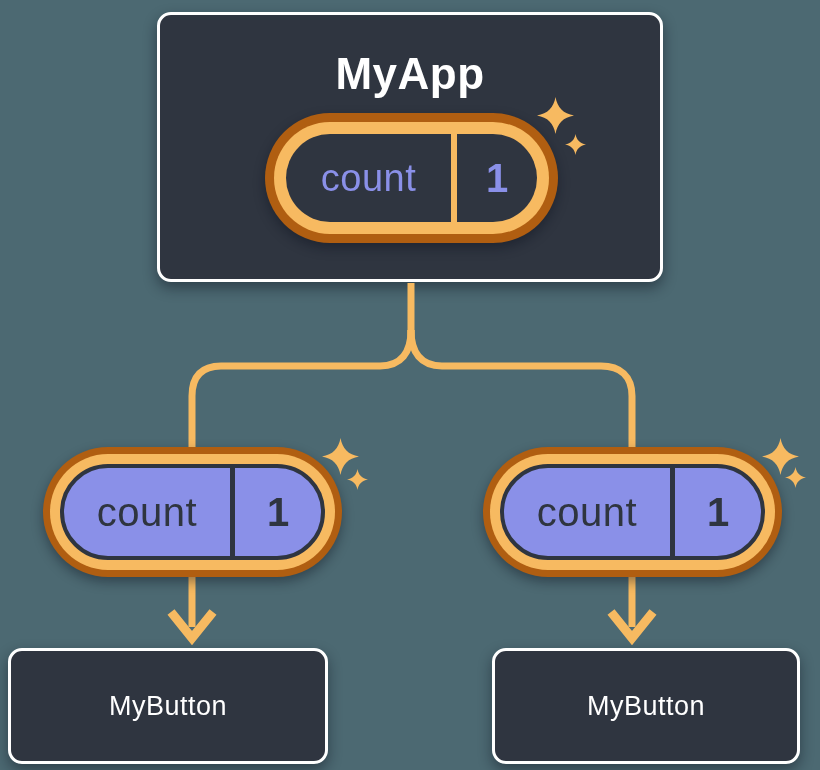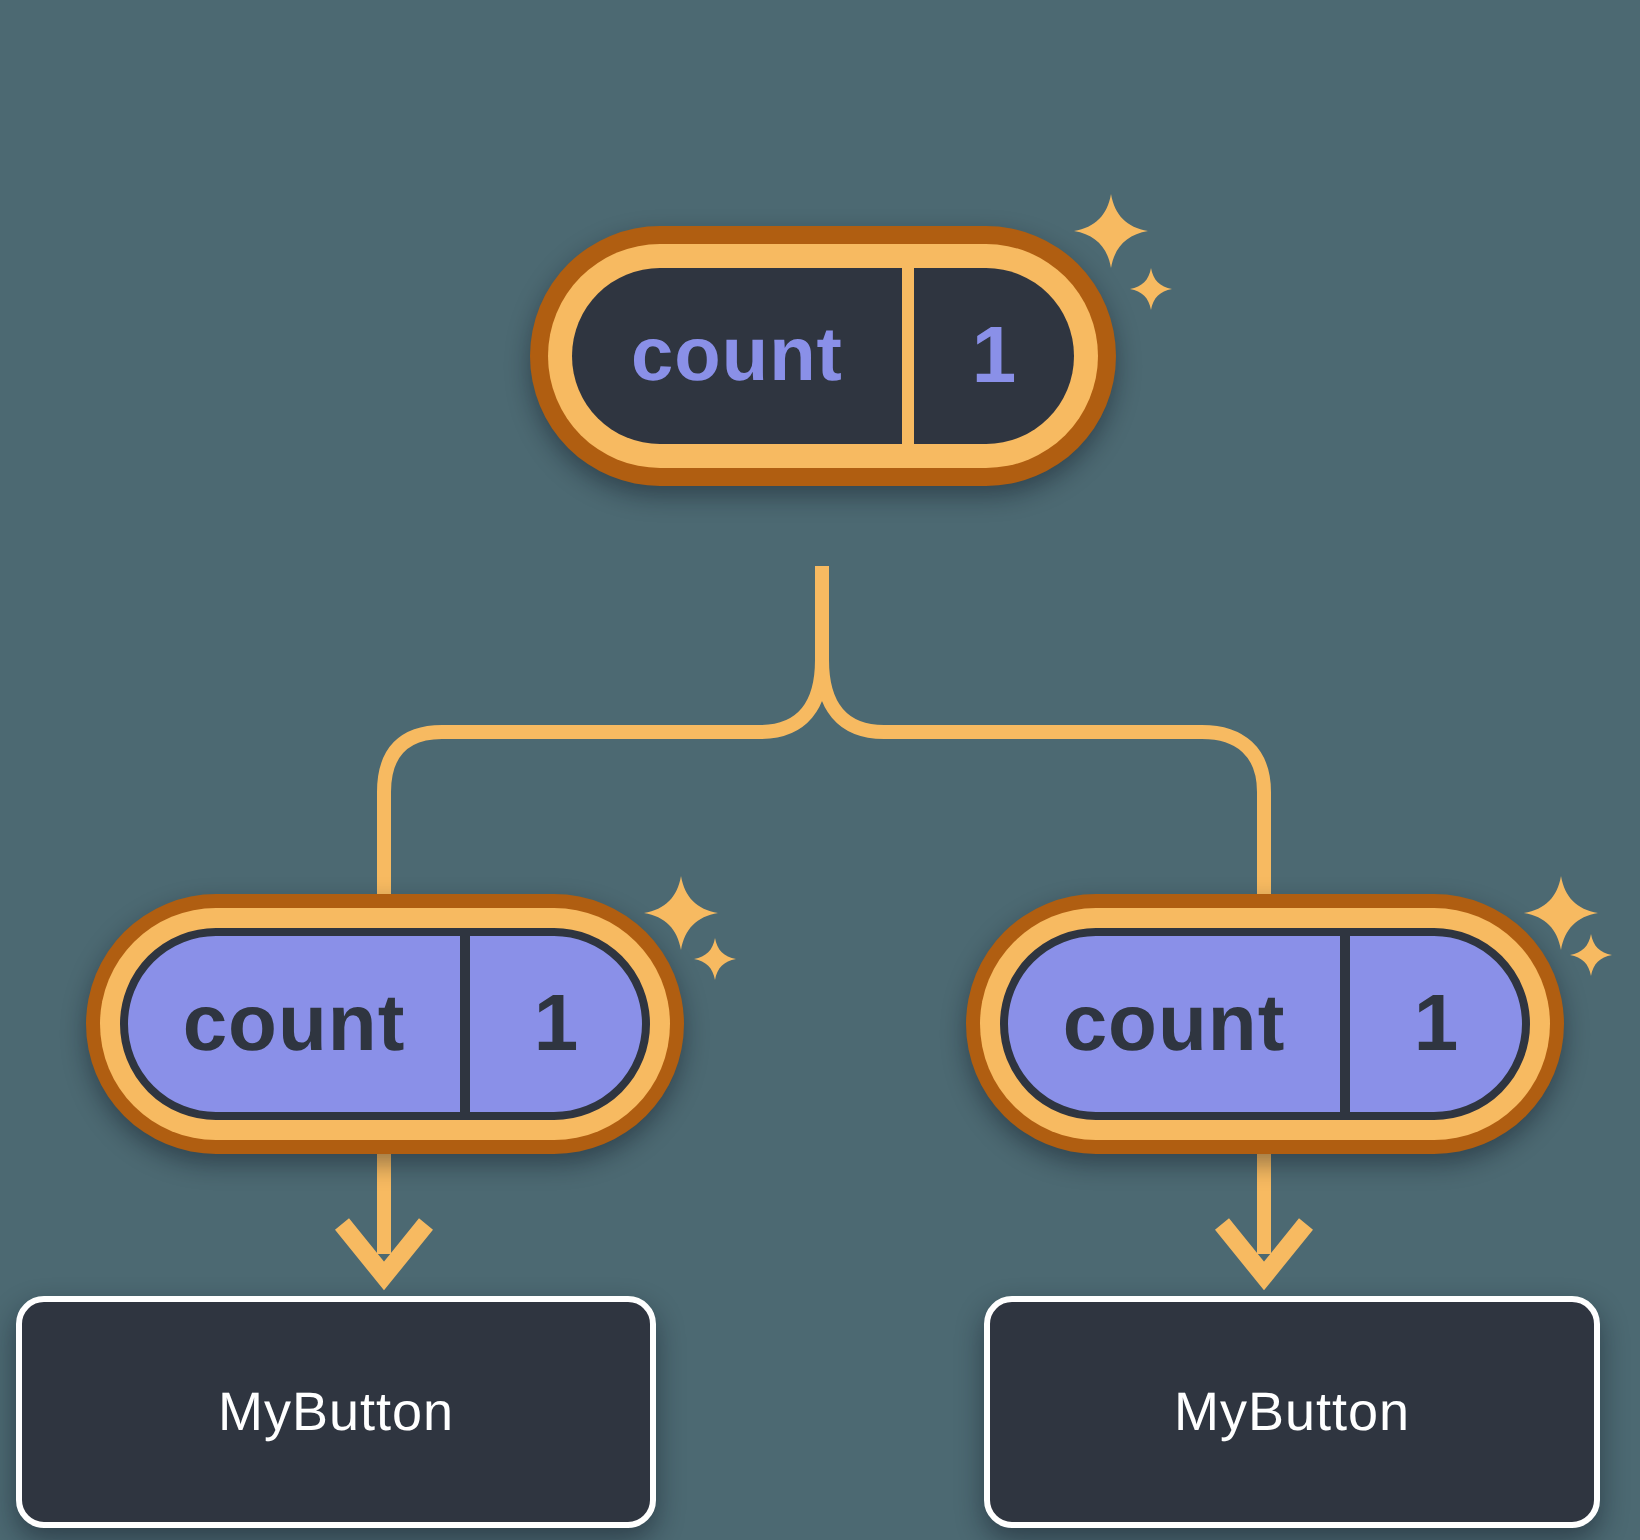--- a/index.html
+++ b/index.html
@@ -48,21 +48,21 @@
   .pill.parent .pill-value{color:var(--lavender);}
   .pill.child{width:299px;height:130px;padding:7px;}
   .pill.child .pill-amber{padding:10px;}
   .pill.child .pill-body{background:var(--lavender);border:4px solid var(--text-dark);border-radius:48px;}
   .pill.child .pill-divider{width:5px;background:var(--text-dark);}
   .pill.child .pill-name{color:var(--text-dark);}
   .pill.child .pill-value{color:var(--text-dark);}
   #pill-left{left:43px;top:447px;}
   #pill-right{left:483px;top:447px;}
   .pill-name{flex:1;display:flex;align-items:center;justify-content:center;
-    font-size:40px;font-weight:700;letter-spacing:0.5px;}
+    font-size:40px;font-weight:400;letter-spacing:0.5px;}
   .pill.parent .pill-name{font-size:38px;}
   .pill-value{width:86px;display:flex;align-items:center;justify-content:center;
     font-size:40px;font-weight:700;}
   .pill.parent .pill-value{width:80px;}
 
   
   .sparkle{position:absolute;z-index:3;}
   .sparkle svg{display:block;width:100%;height:100%;}
   .sparkle path{fill:var(--amber);}
   #sparkle-parent-big{left:537px;top:97px;width:37px;height:37px;}
@@ -70,20 +70,23 @@
   #sparkle-left-big{left:322px;top:438px;width:37px;height:37px;}
   #sparkle-left-small{left:347px;top:469px;width:21px;height:21px;}
   #sparkle-right-big{left:762px;top:438px;width:37px;height:37px;}
   #sparkle-right-small{left:785px;top:467px;width:21px;height:21px;}
 </style>
 </head>
 <body>
 
 <div class="stage">
 
+  <div class="card" id="card-myapp">
+    <div class="app-title">MyApp</div>
+  </div>
 
   <div class="card" id="card-mybutton-left">
     <div class="button-title">MyButton</div>
   </div>
   <div class="card" id="card-mybutton-right">
     <div class="button-title">MyButton</div>
   </div>
 
   <svg id="connectors" width="820" height="770" viewBox="0 0 820 770">
     <path class="wire" d="M411 283 L411 346"></path>

